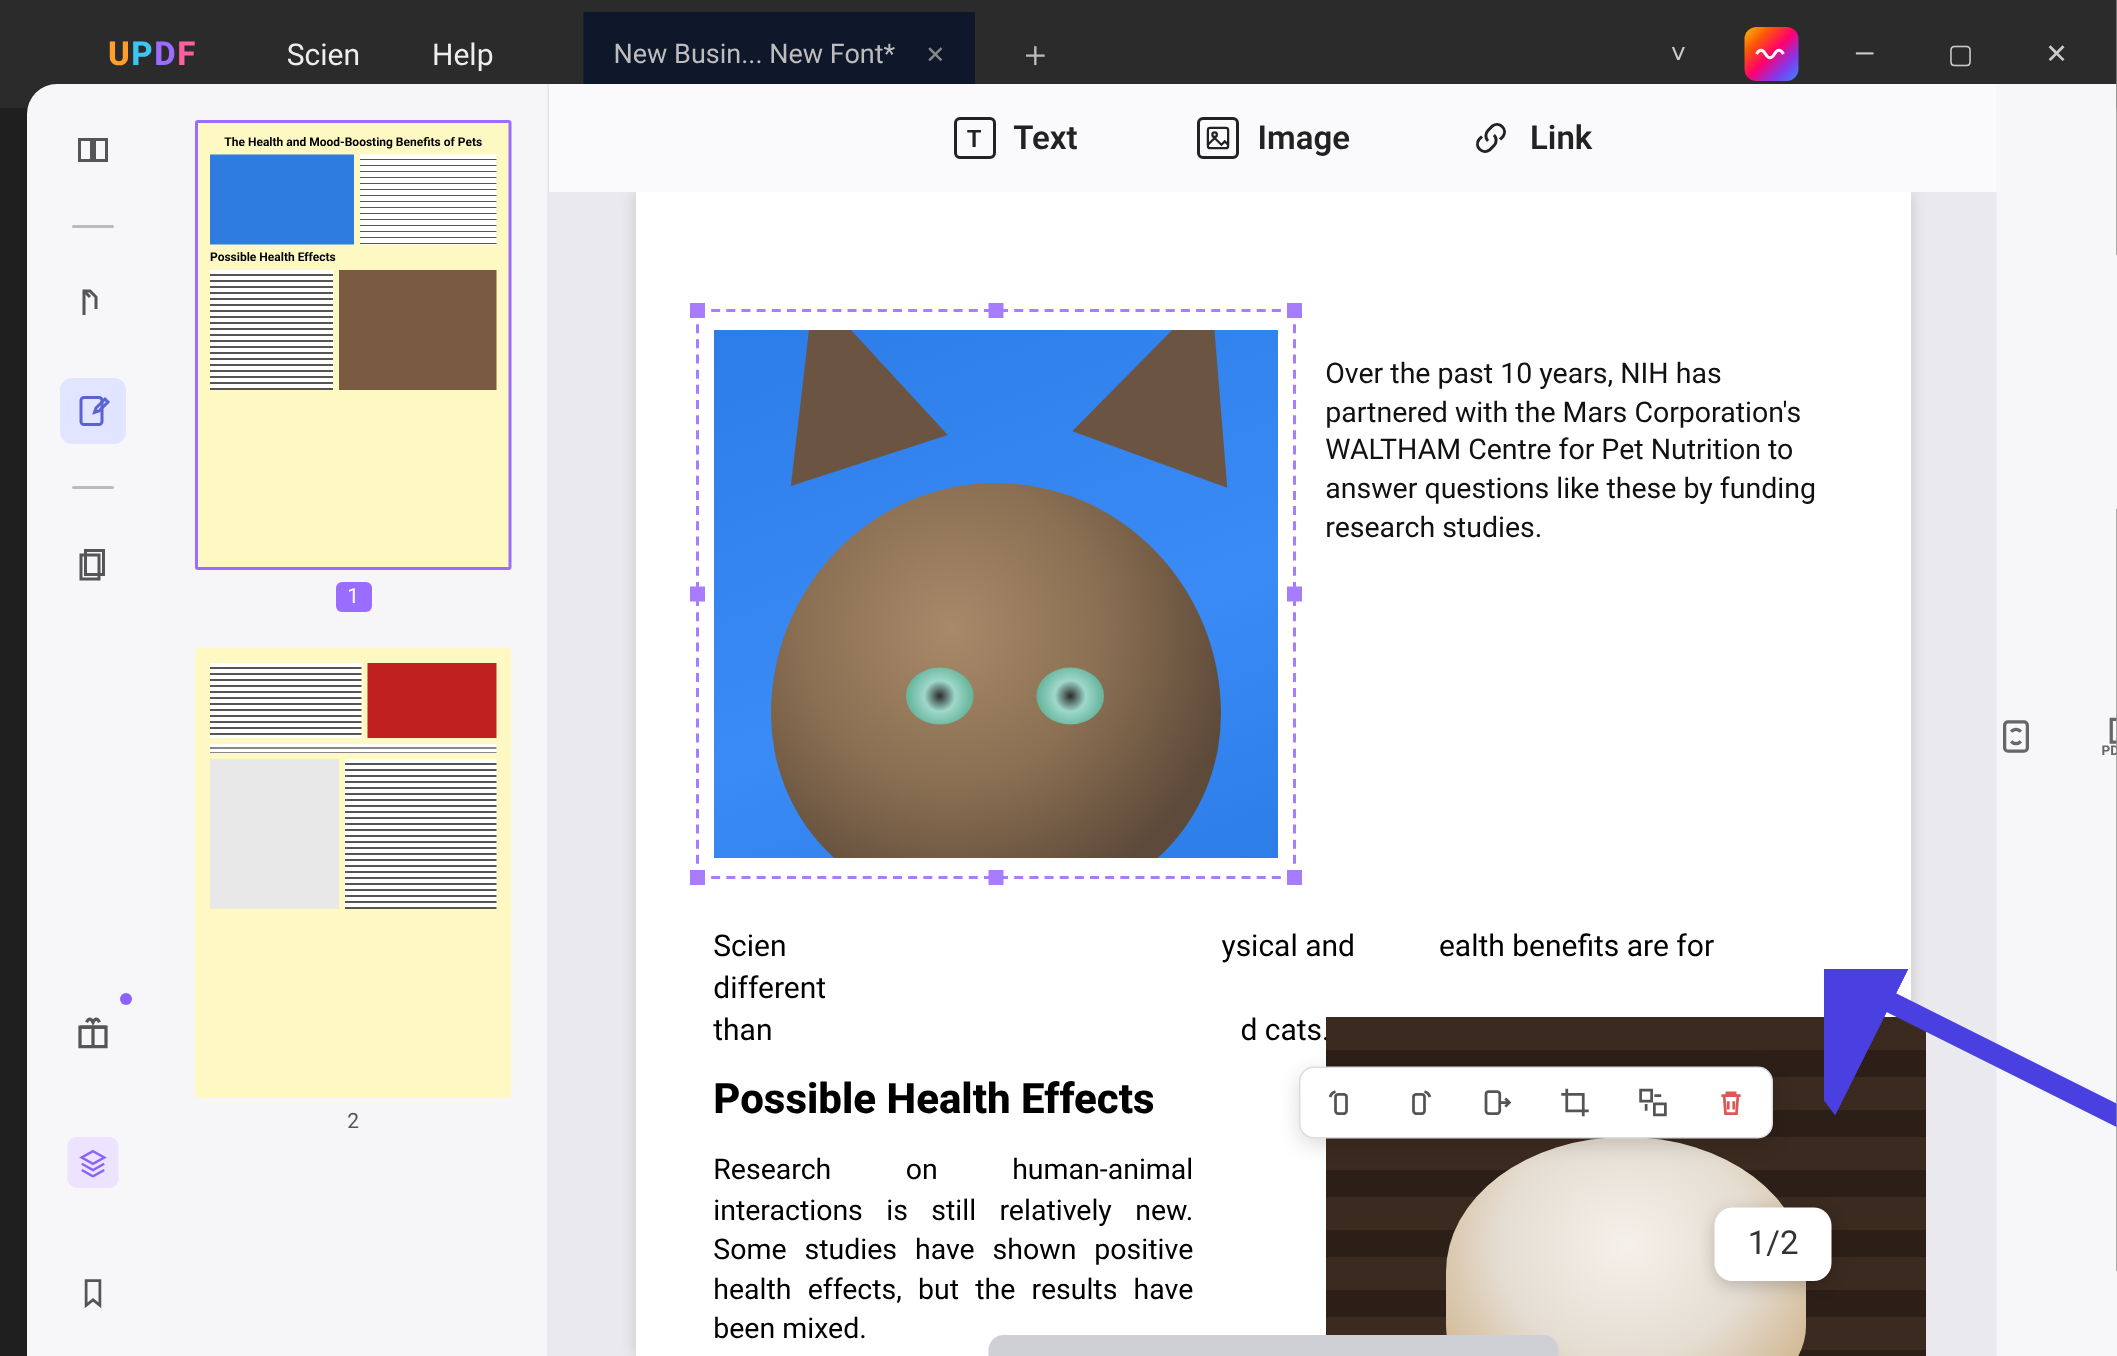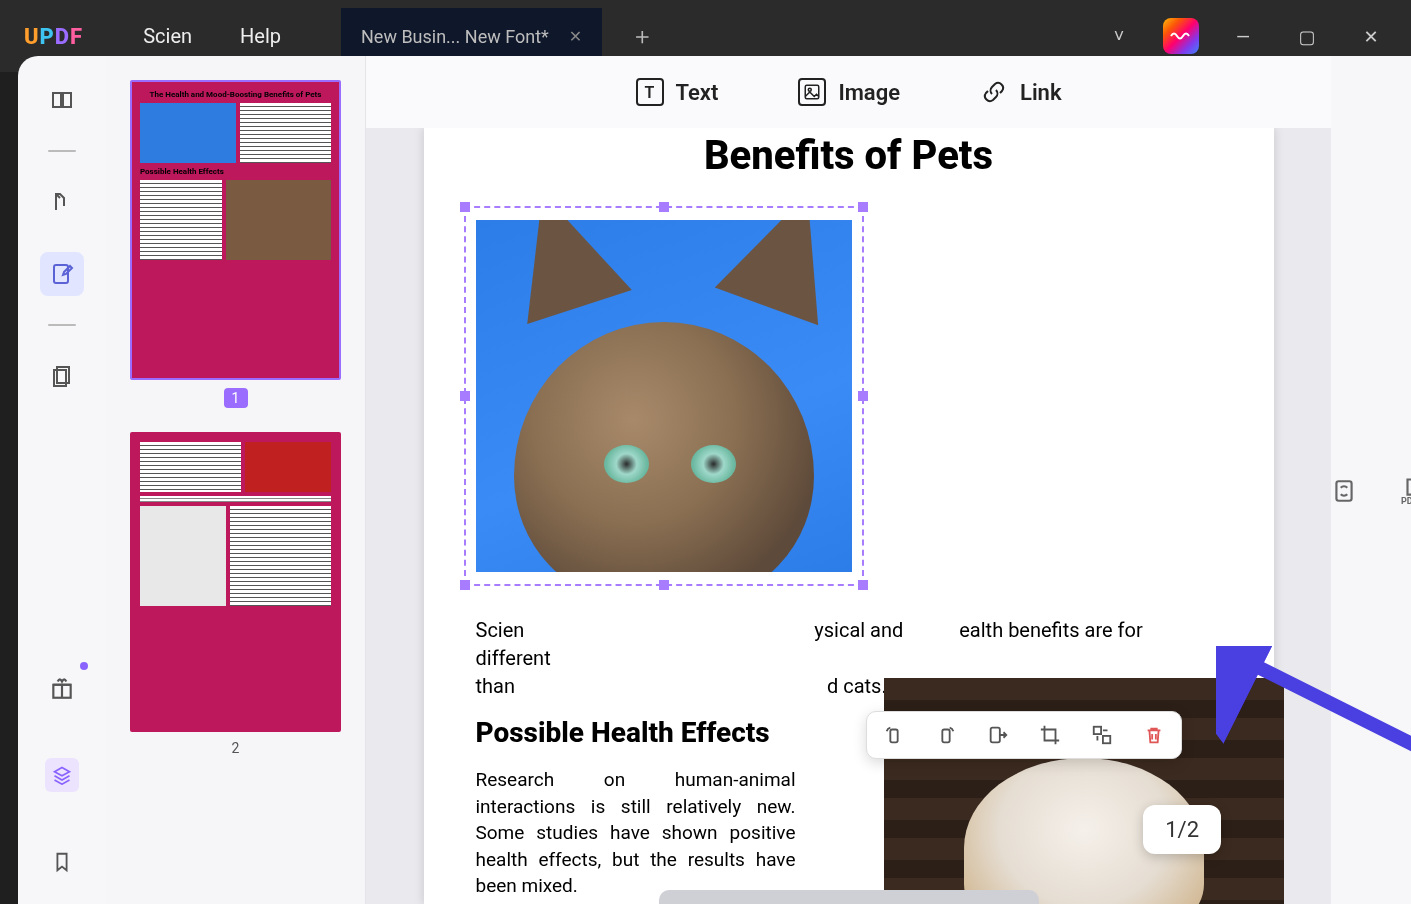--- a/index.html
+++ b/index.html
@@ -10,20 +10,21 @@
     height: 904px;
     overflow: hidden;
     position: relative;
   }
   .titlebar {
     height: 72px;
     background: #2b2b2b;
     display: flex;
     align-items: center;
     color: #ddd;
+    padding-left: 48px;
   }
   .logo {
     margin-left: 24px;
     font-weight: 800;
     font-size: 22px;
     letter-spacing: 1px;
   }
   .logo .u { color: #ff9e2c; }
   .logo .p { color: #3ec4f0; }
   .logo .d { color: #9b6cff; }
@@ -110,21 +111,21 @@
   .lefttools .bookmark { margin-top:20px; margin-bottom:20px; }
 
   .thumbs {
     width: 260px;
     background: #f6f6f9;
     border-right: 1px solid #e3e3e8;
     overflow-y: auto;
     padding: 24px 24px;
   }
   .thumb {
-    background: #be185d;
+    background: #fef9c3;
     border: 2px solid #9a6cff;
     border-radius: 2px;
     padding: 8px;
     margin-bottom: 8px;
     position: relative;
     height: 300px;
     overflow: hidden;
     font-size: 5px;
   }
   .thumb2 { border-color: transparent; }
@@ -461,21 +462,20 @@
           <svg width="24" height="24" viewBox="0 0 24 24" fill="none" stroke="currentColor" stroke-width="2">
               <path d="M10 14 a5 5 0 0 1 0 -7 l3 -3 a5 5 0 0 1 7 7 l-2 2 M14 10 a5 5 0 0 1 0 7 l-3 3 a5 5 0 0 1 -7 -7 l2 -2"></path>
             </svg>
         </span>
         <span>Link</span>
       </div>
     </div>
 
     <div class="page-area">
       <div class="page">
-        <h1>Benefits of Pets</h1>
 
         <div class="cat-img">
           <div class="cat-ear-l"></div>
             <div class="cat-ear-r"></div>
           <div class="cat-shape">
               <div class="cat-eye l"></div>
               <div class="cat-eye r"></div>
             </div>
         </div>
         <div class="img-sel">
@@ -483,20 +483,21 @@
           <div class="handle tr"></div>
           <div class="handle bl"></div>
           <div class="handle br"></div>
           <div class="handle tm"></div>
           <div class="handle bm"></div>
           <div class="handle ml"></div>
           <div class="handle mr"></div>
         </div>
 
         <div class="col-text">
+          <p>Over  the  past  10  years,  NIH  has partnered with the Mars Corporation's WALTHAM Centre for  Pet  Nutrition  to answer  questions  like these by funding research studies.</p>
         </div>
 
         <div class="below-img">
           <span>Scien</span>
           <span style="display:inline-block;width:280px;"></span>
           <span>ysical and</span>
           <span style="display:inline-block;width:46px;"></span>
           <span>ealth benefits are for different</span><br>
           <span>than</span>
           <span style="display:inline-block;width:302px;"></span>

